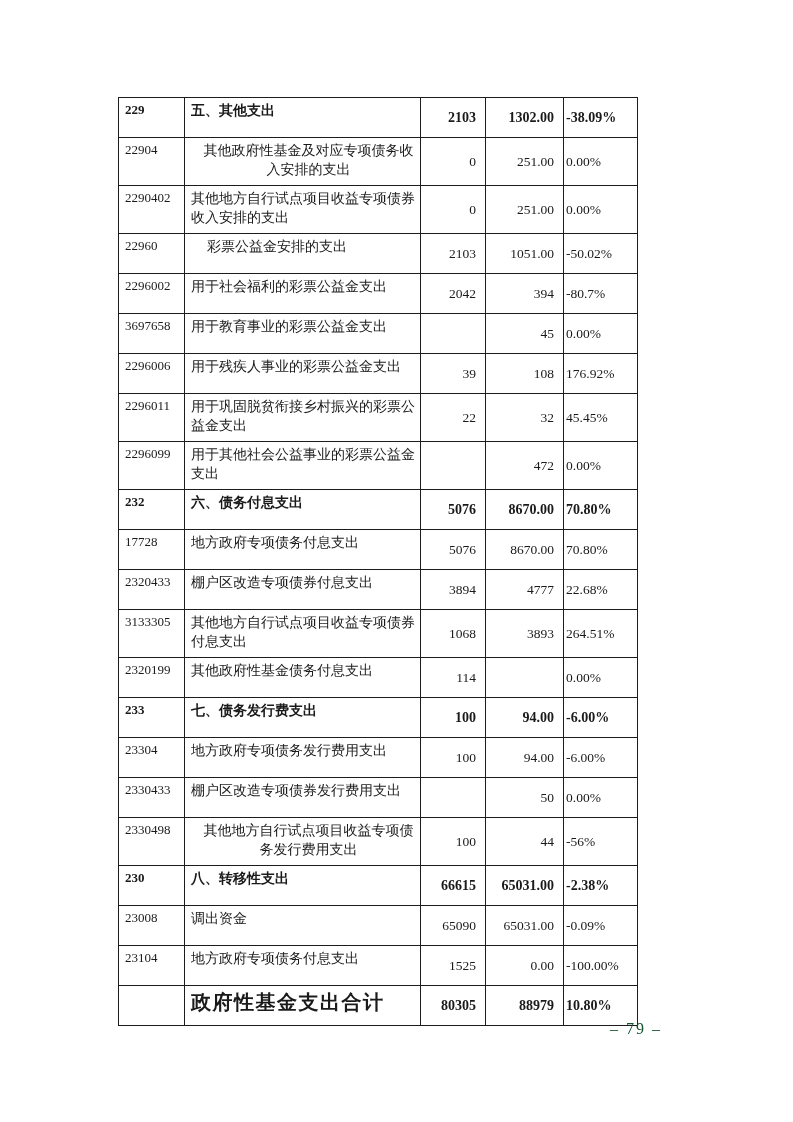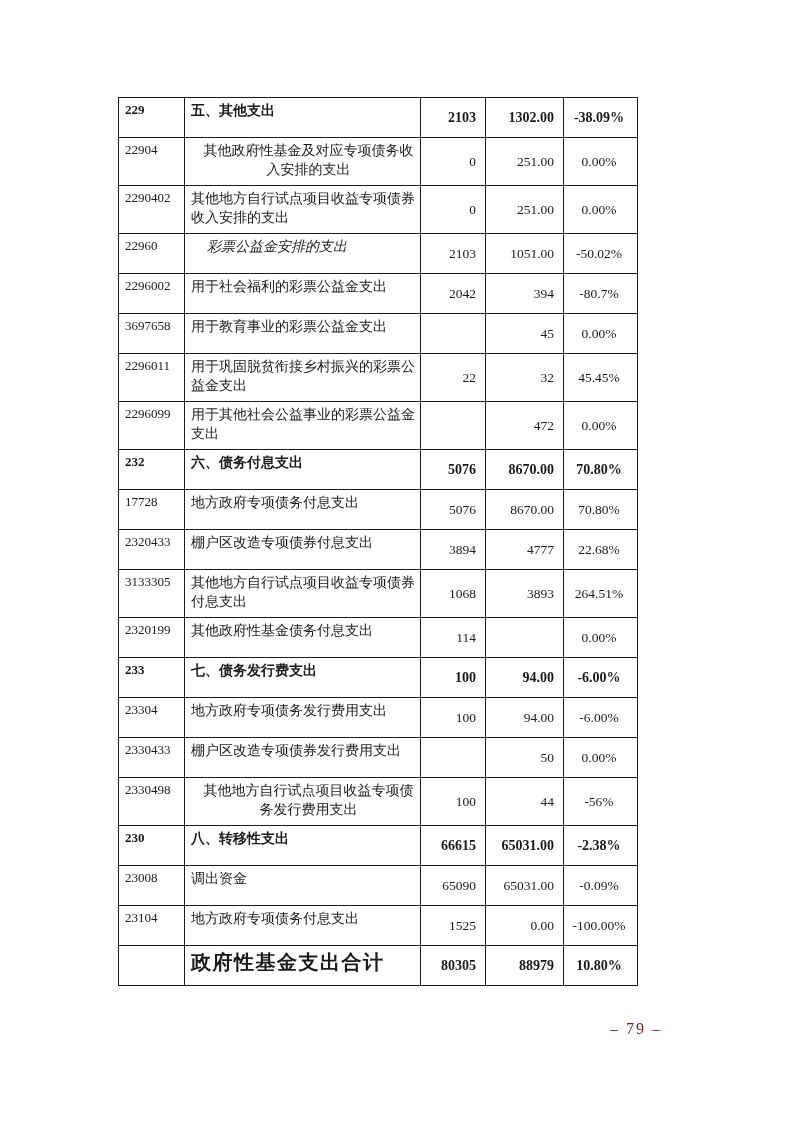--- a/index.html
+++ b/index.html
@@ -43,30 +43,30 @@
     line-height: 17px;
   }
   .desc-cell {
     vertical-align: top;
     text-align: left;
     padding: 3px 4px 6px 6px;
     font-size: 14px;
     line-height: 19px;
   }
   .desc-cell.indent-1 { padding-left: 16px; text-align: center; }
-  .desc-cell.indent-2 { padding-left: 22px; font-style: italic; }
+  .desc-cell.indent-2 { padding-left: 22px; }
   .num-cell {
     vertical-align: middle;
     text-align: right;
     padding: 2px 9px 2px 2px;
     font-size: 13.5px;
   }
   .pct-cell {
     vertical-align: middle;
-    text-align: center;
+    text-align: left;
     padding: 2px 5px 2px 2px;
     font-size: 13.5px;
   }
   tr.bold-row { height: 44px; }
   tr.bold-row td { font-weight: bold; }
   tr.bold-row .num-cell, tr.bold-row .pct-cell { font-size: 14px; }
   tr.total-row { height: 46px; }
   tr.total-row td { font-weight: bold; }
   tr.total-row .desc-cell {
     vertical-align: middle;
@@ -76,21 +76,21 @@
   }
   tr.total-row .num-cell, tr.total-row .pct-cell { font-size: 14px; }
   .page-number {
     position: absolute;
     top: 1020px;
     left: 576px;
     width: 120px;
     text-align: center;
     font-size: 16px;
     letter-spacing: 2px;
-    color: #7f1d1d;
+    color: #14532d;
   }
 </style>
 </head>
 <body>
 
 <div class="page">
   <table class="budget-table">
     <colgroup>
       <col style="width:66px">
       <col style="width:236px">
@@ -135,20 +135,27 @@
     <td class="pct-cell">-80.7%</td>
   </tr>
         <tr>
     <td class="code-cell">3697658</td>
     <td class="desc-cell">用于教育事业的彩票公益金支出</td>
     <td class="num-cell"></td>
     <td class="num-cell">45</td>
     <td class="pct-cell">0.00%</td>
   </tr>
         <tr>
+    <td class="code-cell">2296006</td>
+    <td class="desc-cell">用于残疾人事业的彩票公益金支出</td>
+    <td class="num-cell">39</td>
+    <td class="num-cell">108</td>
+    <td class="pct-cell">176.92%</td>
+  </tr>
+        <tr>
     <td class="code-cell">2296011</td>
     <td class="desc-cell">用于巩固脱贫衔接乡村振兴的彩票公益金支出</td>
     <td class="num-cell">22</td>
     <td class="num-cell">32</td>
     <td class="pct-cell">45.45%</td>
   </tr>
         <tr>
     <td class="code-cell">2296099</td>
     <td class="desc-cell">用于其他社会公益事业的彩票公益金支出</td>
     <td class="num-cell"></td>

